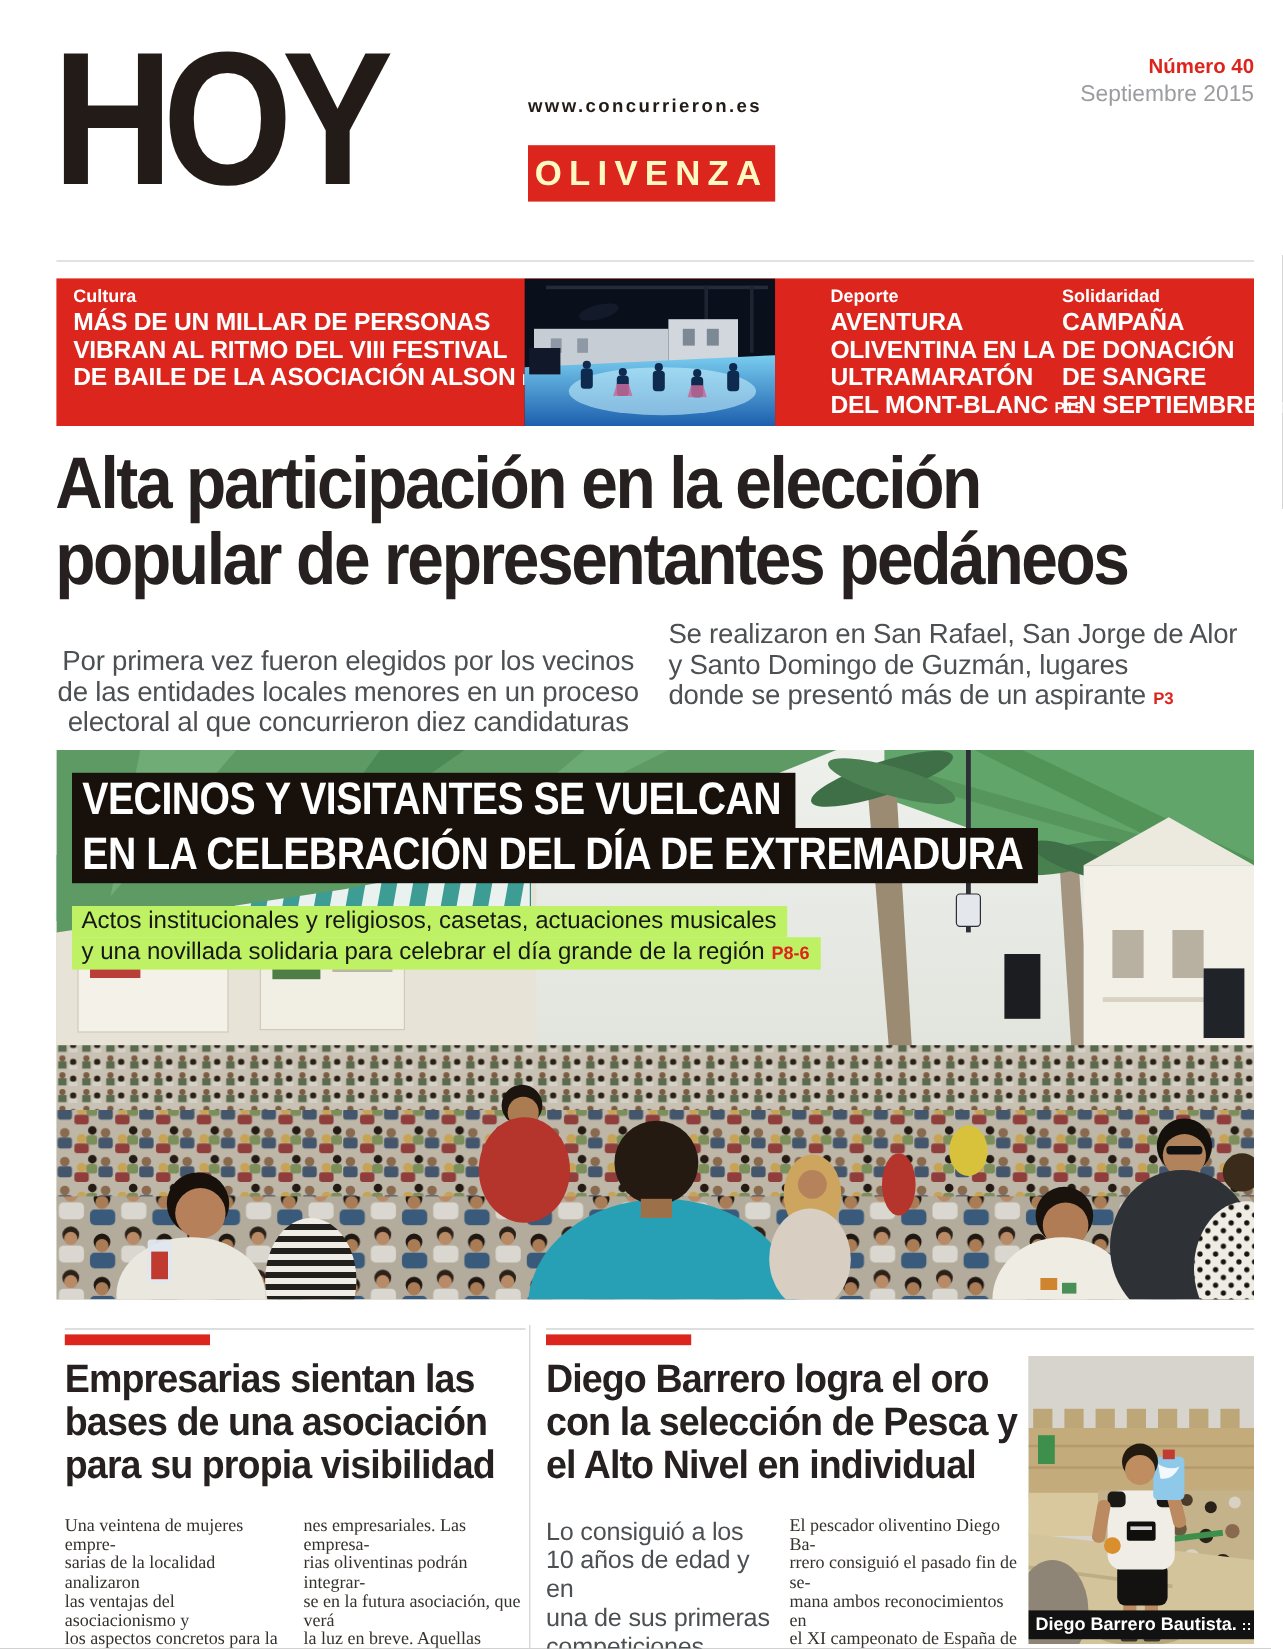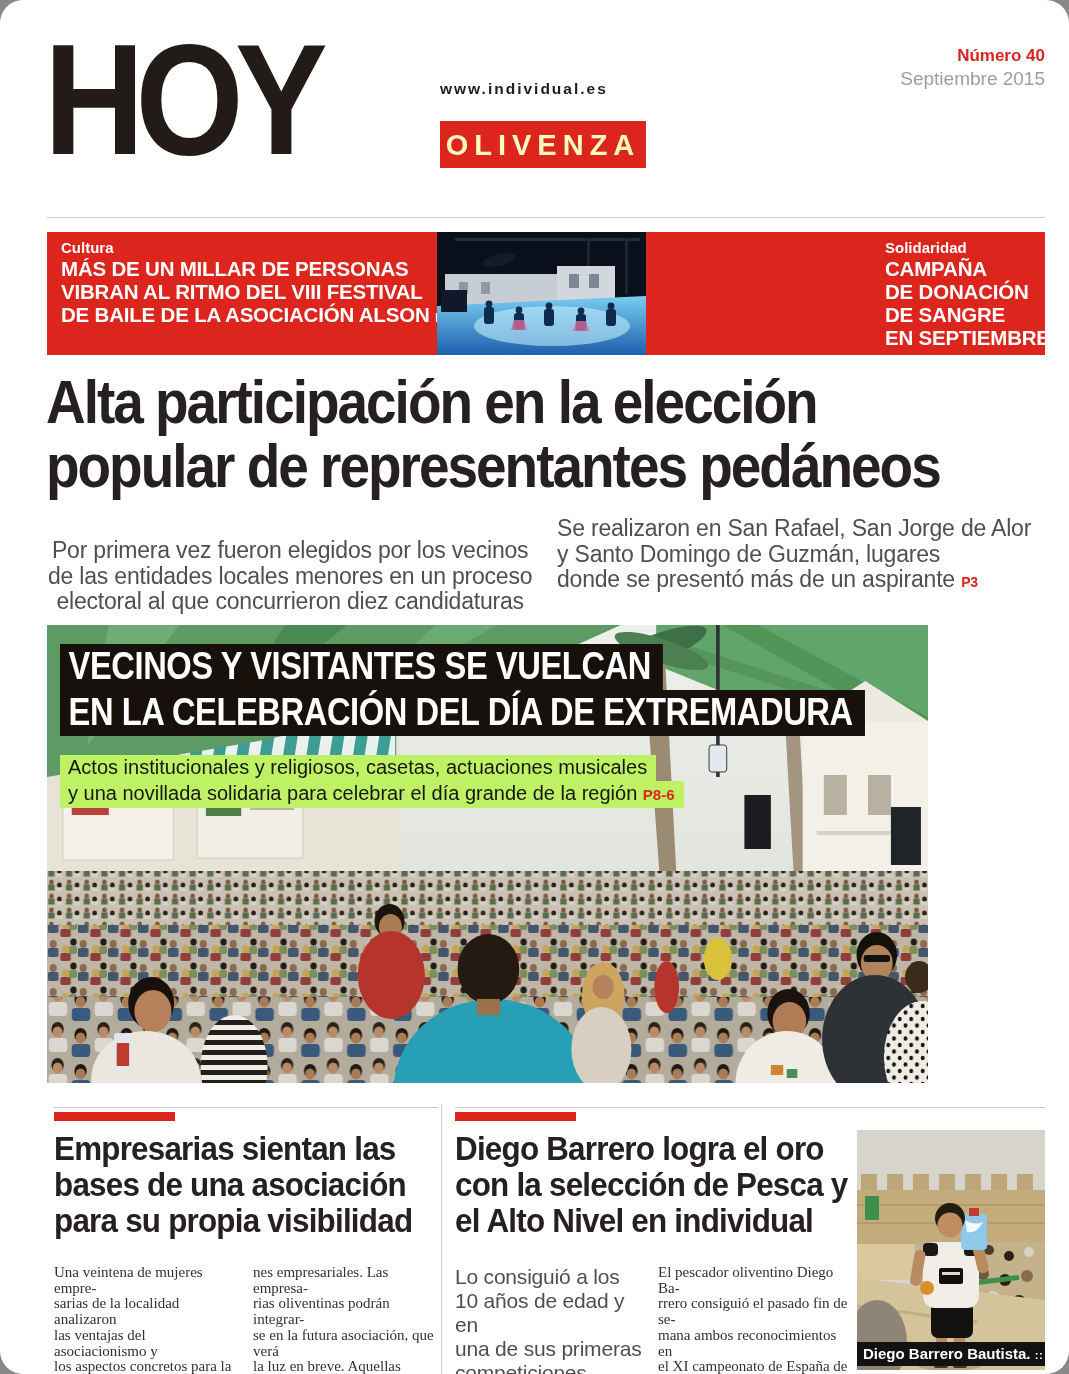--- a/index.html
+++ b/index.html
@@ -3,21 +3,21 @@
 <meta charset="utf-8">
 <style>
   :root{
     --brand-red:#dc251c;
     --near-black:#231b17;
     --gray-text:#4d5052;
     --light-gray-text:#9b9da0;
   }
   html,body{margin:0;padding:0;background:#888;}
   #page{position:relative;width:1069px;height:1374px;background:#ffffff;overflow:hidden;
-        font-family:"Liberation Sans",sans-serif;margin:0 auto;border-radius:23px;}
+        font-family:"Liberation Sans",sans-serif;margin:0 auto;}
   .abs{position:absolute;}
 
   
   .hoy-logo{left:44px;top:20px;font-size:158px;line-height:158px;font-weight:900;
     letter-spacing:-10px;color:var(--near-black);transform:scaleX(.88);transform-origin:0 0;white-space:nowrap;}
   .site-url{left:440px;top:80px;font-size:15.5px;font-weight:bold;letter-spacing:2px;color:var(--near-black);}
   .edition-badge{left:440px;top:121px;width:206px;height:47px;background:var(--brand-red);
     color:#fef9c3;font-size:29px;font-weight:bold;letter-spacing:6px;text-align:center;line-height:48px;}
   .issue-number{right:24px;top:46px;font-size:17px;font-weight:bold;color:var(--brand-red);text-align:left;}
   .issue-date{right:24px;top:68px;font-size:19px;color:var(--light-gray-text);text-align:right;}
@@ -33,21 +33,21 @@
 
   
   .lead-headline{left:46px;top:370px;font-size:61px;line-height:64px;font-weight:900;
     letter-spacing:-2.2px;color:#262120;transform:scaleX(.9);transform-origin:0 0;white-space:nowrap;}
   .deck{font-size:23px;line-height:25.5px;color:var(--gray-text);letter-spacing:-.2px;white-space:nowrap;}
   .deck-left{left:48px;top:538px;text-align:center;}
   .deck-right{left:557px;top:516px;}
   .deck .rref{color:var(--brand-red);font-size:14px;font-weight:bold;}
 
   
-  .feature-photo{left:47px;top:625px;width:881px;height:458px;overflow:hidden;background:#cfc9bd;}
+  .feature-photo{left:47px;top:625px;width:998px;height:458px;overflow:hidden;background:#cfc9bd;}
   .feature-photo svg{position:absolute;left:0;top:0;width:100%;height:100%;}
   .feature-titles{position:absolute;left:13px;top:19px;display:flex;flex-direction:column;align-items:flex-start;}
   .tbar{display:inline-block;background:#18100a;color:#fff;font-size:38px;font-weight:900;letter-spacing:-.5px;
     line-height:42px;padding:1px 14px 3px 10px;white-space:nowrap;transform:scaleX(.86);transform-origin:0 0;}
   .feature-caption{position:absolute;left:13px;top:130px;display:flex;flex-direction:column;align-items:flex-start;}
   .cline{display:inline-block;background:#bef264;color:#161616;font-size:20px;line-height:21px;
     padding:2px 9px 3px 8px;white-space:nowrap;font-weight:500;}
   .cline .rref{color:var(--brand-red);font-size:15px;font-weight:bold;}
 
   
@@ -65,21 +65,21 @@
   .photo-caption{position:absolute;left:0;bottom:4px;background:#121212;color:#fff;
     padding:3px 6px 4px 6px;font-size:15px;font-weight:bold;white-space:nowrap;}
   .photo-caption .credit{font-size:11.5px;font-weight:bold;letter-spacing:.5px;}
 </style>
 </head>
 <body>
 
 <div id="page">
 
   <div class="abs hoy-logo">HOY</div>
-  <div class="abs site-url">www.individual.es</div>
+  <div class="abs site-url">www.concurrieron.es</div>
   <div class="abs edition-badge">OLIVENZA</div>
   <div class="abs issue-number">Número 40</div>
   <div class="abs issue-date">Septiembre 2015</div>
   <div class="abs header-rule"></div>
 
   <div class="abs teaser-strip">
 
     <div class="teaser" style="left:14px;top:7px;">
       <div class="kicker">Cultura</div>
       <div class="teaser-line"><span>MÁS DE UN MILLAR DE PERSONAS<br>VIBRAN AL RITMO DEL VIII FESTIVAL<br>DE BAILE DE LA ASOCIACIÓN ALSON</span>
@@ -116,20 +116,25 @@
           <circle cx="144" cy="79" r="3.4"></circle>
             <rect x="139" y="82" width="10" height="17" rx="3"></rect>
           <circle cx="174" cy="74" r="3.4"></circle>
             <rect x="169" y="77" width="10" height="17" rx="3"></rect>
         </g>
         <polygon points="77,88 87,88 90,98 74,98" fill="#c86a9a" opacity="0.85"></polygon>
         <polygon points="139,89 149,89 152,99 136,99" fill="#c86a9a" opacity="0.85"></polygon>
       </svg>
     </div>
 
+    <div class="teaser" style="left:645px;top:7px;">
+      <div class="kicker">Deporte</div>
+      <div class="teaser-line"><span>AVENTURA<br>OLIVENTINA EN LA<br>ULTRAMARATÓN<br>DEL MONT-BLANC</span>
+        <span class="pref">P15</span></div>
+    </div>
 
     <div class="teaser" style="left:838px;top:7px;">
       <div class="kicker">Solidaridad</div>
       <div class="teaser-line"><span>CAMPAÑA<br>DE DONACIÓN<br>DE SANGRE<br>EN SEPTIEMBRE</span>
         <span class="pref">P4</span></div>
     </div>
   </div>
 
   <div class="abs lead-headline">Alta participación en la elección<br>popular de representantes pedáneos</div>
 

